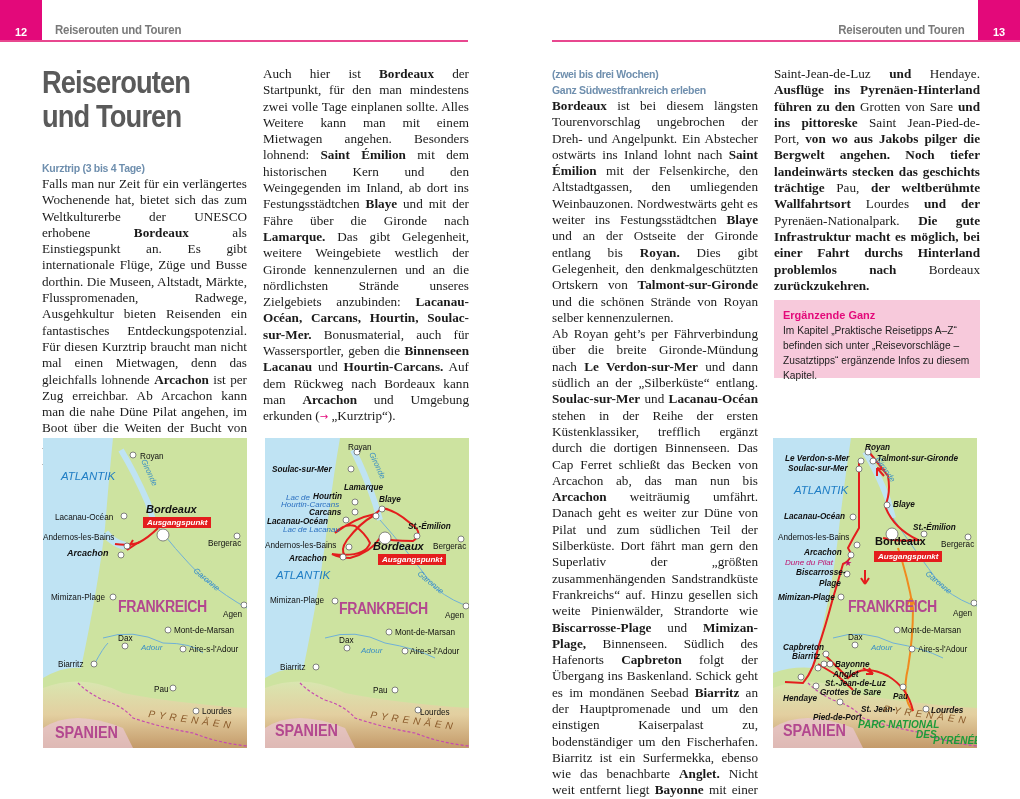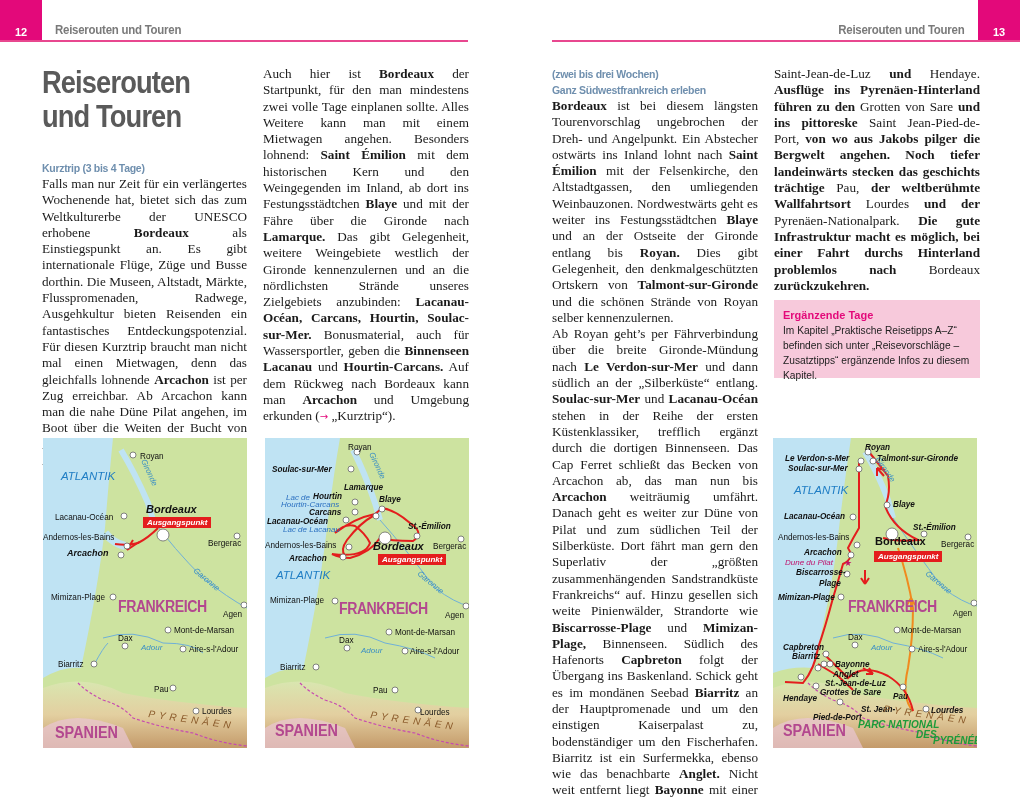--- a/index.html
+++ b/index.html
@@ -76,21 +76,21 @@
   <div class="sub">Ganz Südwestfrankreich erleben</div>
   <div><b>Bordeaux</b><span> ist bei diesem längsten Tourenvorschlag ungebrochen der Dreh- und Angelpunkt. Ein Abstecher ostwärts ins Inland lohnt nach </span><b>Saint Émilion</b><span> mit der Felsenkirche, den Altstadtgassen, den umliegenden Weinbauzonen. Nordwestwärts geht es weiter ins Festungsstädtchen </span><b>Blaye</b><span> und an der Ostseite der Gironde entlang bis </span><b>Royan.</b><span> Dies gibt Gelegenheit, den denkmalgeschützten Ortskern von </span><b>Talmont-sur-Gironde</b><span> und die schönen Strände von Royan selber kennenzulernen.</span></div>
   <div><span>Ab Royan geht’s per Fährverbindung über die breite Gironde-Mündung nach </span><b>Le Verdon-sur-Mer</b><span> und dann südlich an der „Silberküste“ entlang. </span><b>Soulac-sur-Mer</b><span> und </span><b>Lacanau-Océan</b><span> stehen in der Reihe der ersten Küstenklassiker, trefflich ergänzt durch die dortigen Binnenseen. Das Cap Ferret schließt das Becken von Arcachon ab, das man nun bis </span><b>Arcachon</b><span> weiträumig umfährt. Danach geht es weiter zur Düne von Pilat und zum südlichen Teil der Silberküste. Dort fährt man gern den Superlativ der „größten zusammenhängenden Sandstrandküste Frankreichs“ auf. Hinzu gesellen sich weite Pinienwälder, Strandorte wie </span><b>Biscarrosse-Plage</b><span> und </span><b>Mimizan-Plage,</b><span> Binnenseen. Südlich des Hafenorts </span><b>Capbreton</b><span> folgt der Übergang ins Baskenland. Schick geht es im mondänen Seebad </span><b>Biarritz</b><span> an der Hauptpromenade und um den einstigen Kaiserpalast zu, bodenständiger um den Fischerhafen. Biarritz ist ein Surfermekka, ebenso wie das benachbarte </span><b>Anglet.</b><span> Nicht weit entfernt liegt </span><b>Bayonne</b><span> mit einer sehenswerten Altstadt und pompöser Kathedrale. Die Schlusspunkte zur Grenze nach Spanien setzen die attraktiven Strand- und Hafenstädtchen </span></div>
 </div>
 
 <div class="col" style="left:774px; top:66px; width:206px; height:232px; overflow:hidden;">
   <div><span>Saint-Jean-de-Luz</span><b> und </b><span>Hendaye.</span><b> Ausflüge ins Pyrenäen-Hinterland führen zu den </b><span>Grotten von Sare</span><b> und ins pittoreske </b><span>Saint Jean-Pied-de-Port,</span><b> von wo aus Jakobs pilger die Bergwelt angehen. Noch tiefer landeinwärts stecken das geschichts trächtige </b><span>Pau,</span><b> der weltberühmte Wallfahrtsort </b><span>Lourdes</span><b> und der </b><span>Pyrenäen-Nationalpark.</span><b> Die gute Infrastruktur macht es möglich, bei einer Fahrt durchs Hinterland problemlos nach </b><span>Bordeaux</span><b> zurückzukehren.</b><span></span></div>
 </div>
 
 <div class="info-box">
-  <div class="t">Ergänzende Tage</div>
+  <div class="t">Ergänzende Ganz</div>
   <div>Im Kapitel „Praktische Reisetipps A–Z“ befinden sich unter „Reisevorschläge – Zusatztipps“ ergänzende Infos zu diesem Kapitel.</div>
 </div>
 
 <div class="map" style="left:43px;">
   <svg width="204" height="310">
     <defs>
       <linearGradient id="mtn1" x1="0" y1="0" x2="0" y2="1">
           <stop offset="0" stop-color="#d9e6b0"></stop>
           <stop offset="0.5" stop-color="#e3cfa0"></stop>
           <stop offset="1" stop-color="#c49a6a"></stop>

